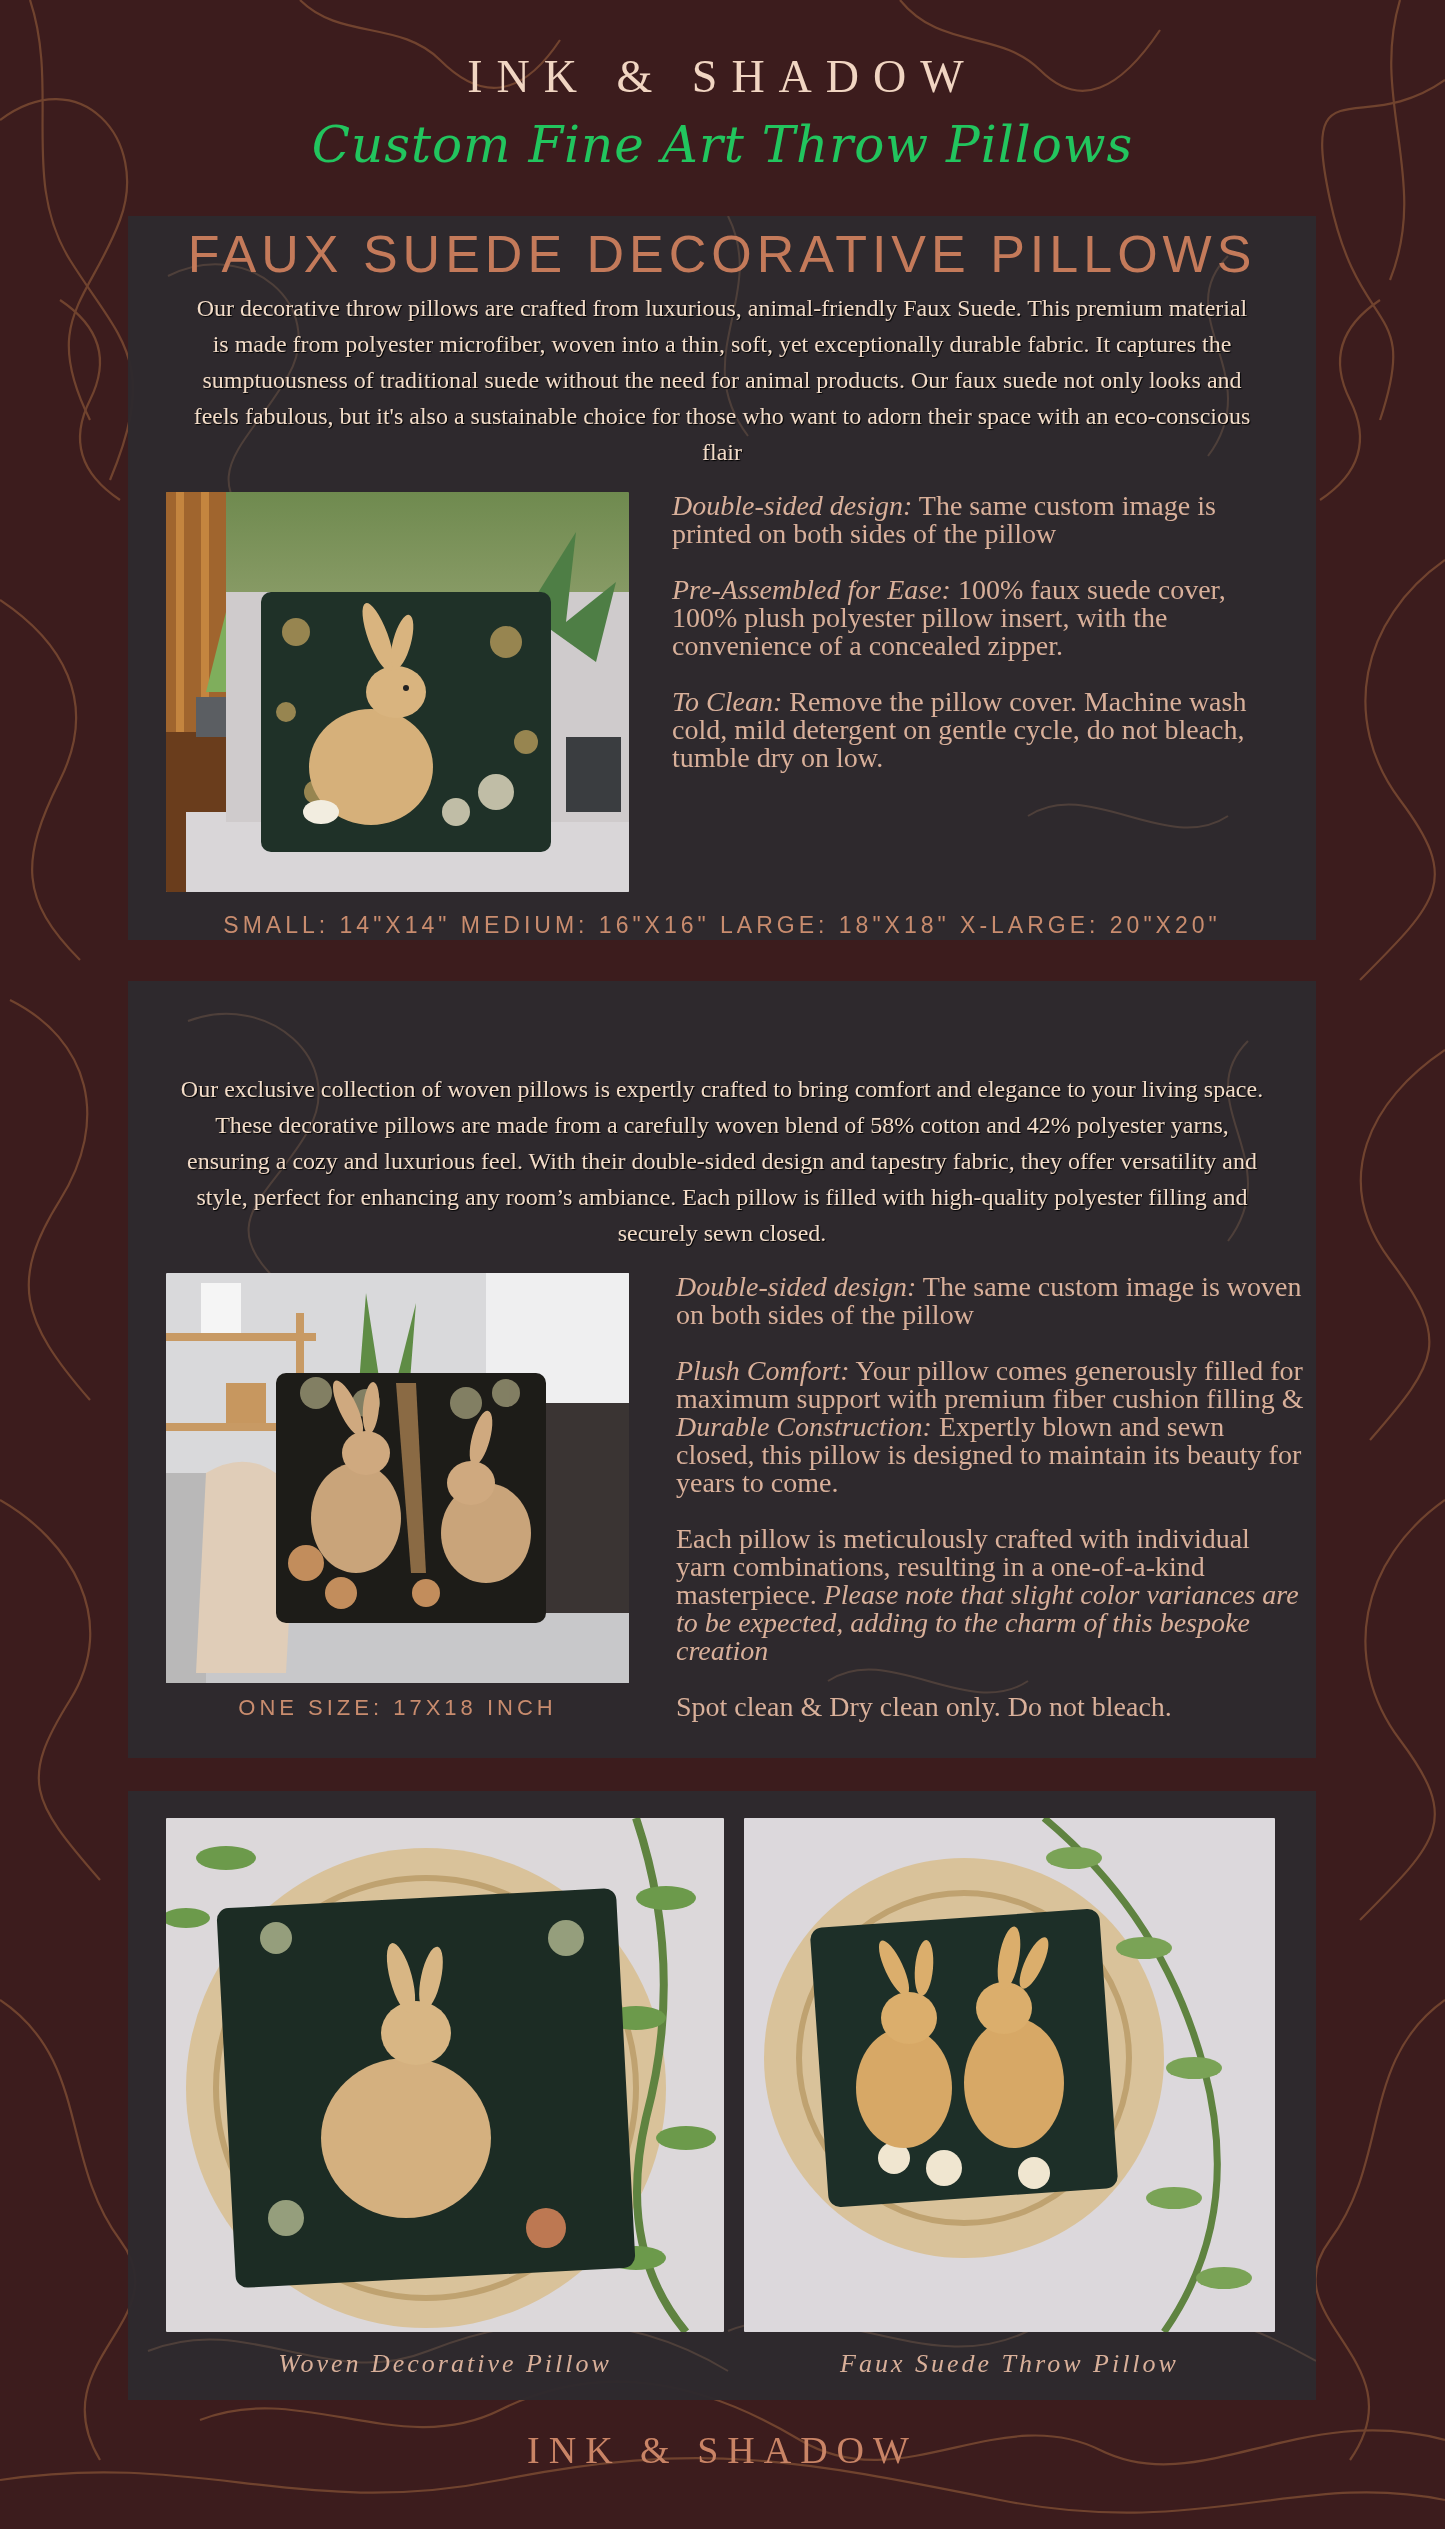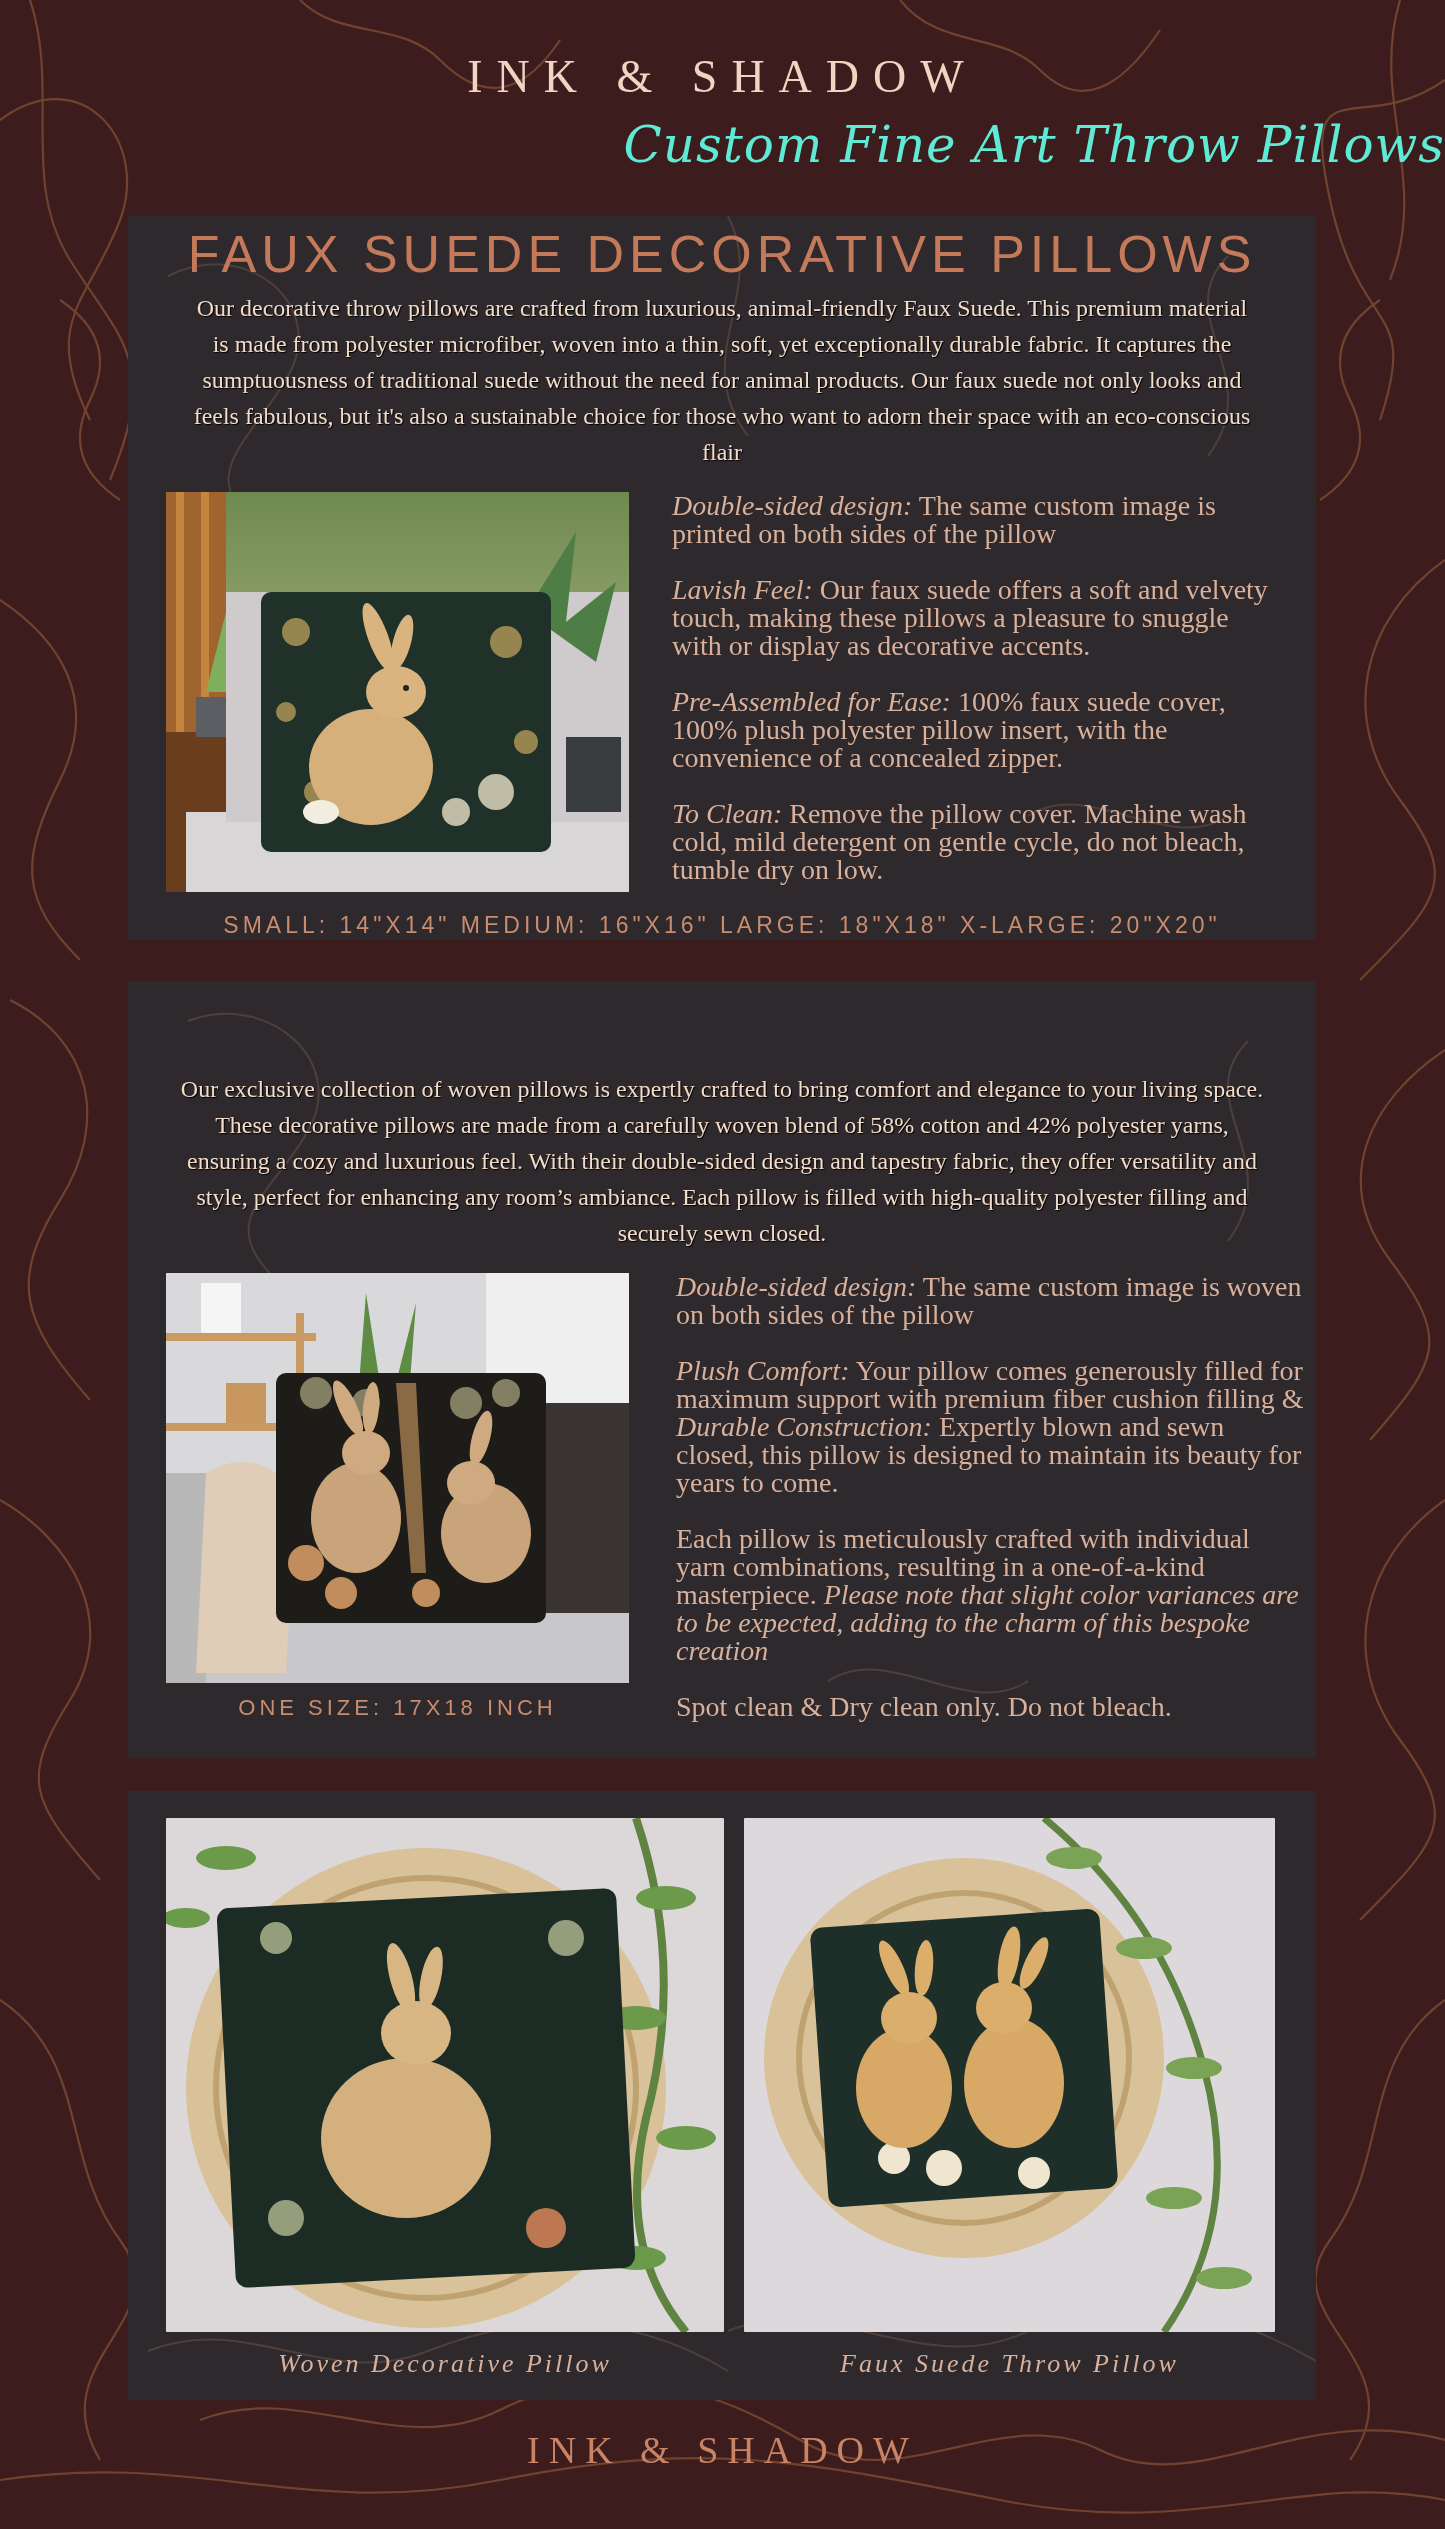--- a/index.html
+++ b/index.html
@@ -14,23 +14,23 @@
     .bg-art {
       position: absolute; inset: 0; z-index: 0;
     }
     .abs { position: absolute; z-index: 2; }
     .brand-top {
       left: 0; width: 1445px; top: 50px; text-align: center;
       font-family: "Liberation Serif", serif;
       font-size: 46px; letter-spacing: 14px; color: #f1d5c2;
     }
     .tagline {
-      left: 0; width: 1445px; top: 116px; text-align: right;
+      left: 0; width: 1445px; top: 116px; text-align: center;
       font-family: "DejaVu Serif", serif; font-style: italic;
-      font-size: 50px; color: #5eead4; letter-spacing: 1px;
+      font-size: 50px; color: #22c55e; letter-spacing: 1px;
     }
     .panel {
       position: absolute; z-index: 1;
       background: rgba(46, 42, 46, 0.96);
       left: 128px; width: 1188px;
     }
     .panel-art { position: absolute; inset: 0; opacity: 0.35; }
     .heading {
       position: absolute; left: 0; width: 100%; text-align: center;
       font-family: "Liberation Sans", sans-serif;
@@ -144,21 +144,20 @@
       <ellipse cx="230" cy="200" rx="30" ry="26" fill="#d9b47f"></ellipse>
       <ellipse cx="212" cy="145" rx="10" ry="36" fill="#d9b47f" transform="rotate(-20 212 145)"></ellipse>
       <ellipse cx="236" cy="150" rx="9" ry="28" fill="#d9b47f" transform="rotate(15 236 150)"></ellipse>
       <ellipse cx="155" cy="320" rx="18" ry="12" fill="#f2ede0"></ellipse>
       <circle cx="240" cy="196" r="3" fill="#222"></circle>
     </svg>
   </div>
 
   <div class="feature-col" style="left:544px; top:276px; width:610px;">
     <p><em>Double-sided design:</em><span> The same custom image is printed on both sides of the pillow</span></p>
-    <p><em>Lavish Feel:</em><span> Our faux suede offers a soft and velvety touch, making these pillows a pleasure to snuggle with or display as decorative accents.</span></p>
     <p><em>Pre-Assembled for Ease:</em><span> 100% faux suede cover, 100% plush polyester pillow insert, with the convenience of a concealed zipper.</span></p>
     <p><em>To Clean:</em><span> Remove the pillow cover. Machine wash cold, mild detergent on gentle cycle, do not bleach, tumble dry on low.</span></p>
   </div>
 
   <div class="sizes" style="top:696px;">SMALL: 14"X14" MEDIUM: 16"X16" LARGE: 18"X18" X-LARGE: 20"X20"</div>
 </section>
 
 <section class="panel" style="top:981px; height:777px;">
   <svg class="panel-art" width="1188" height="777" viewBox="0 0 1188 777">
     <g fill="none" stroke="#8a6a52" stroke-width="2">

